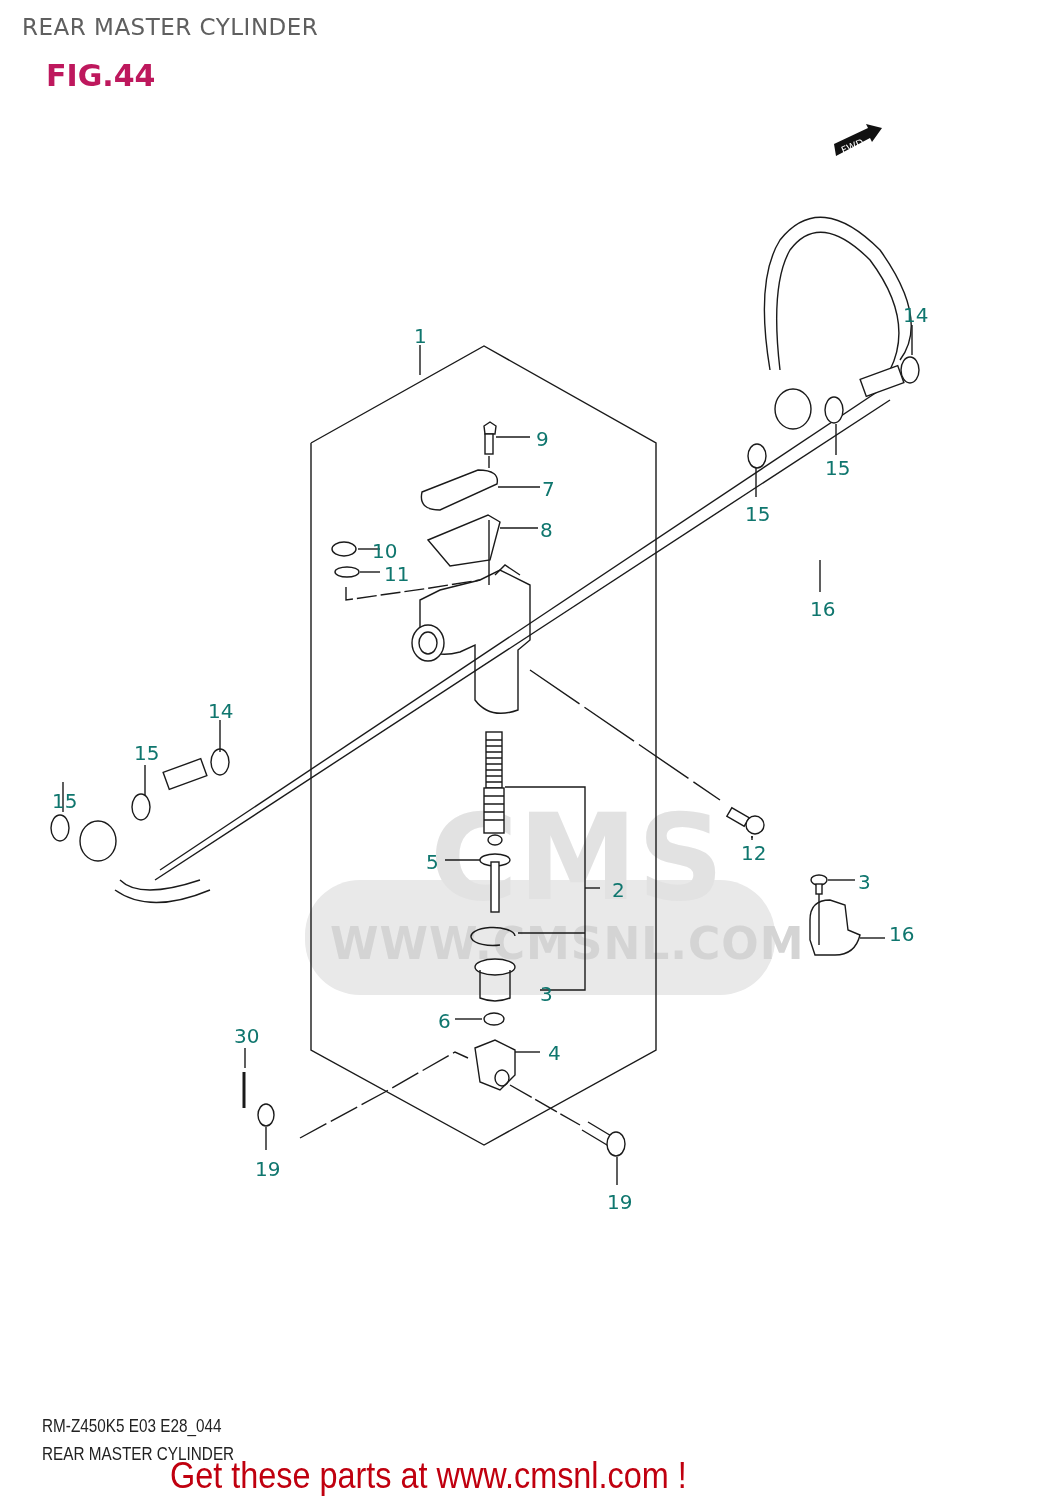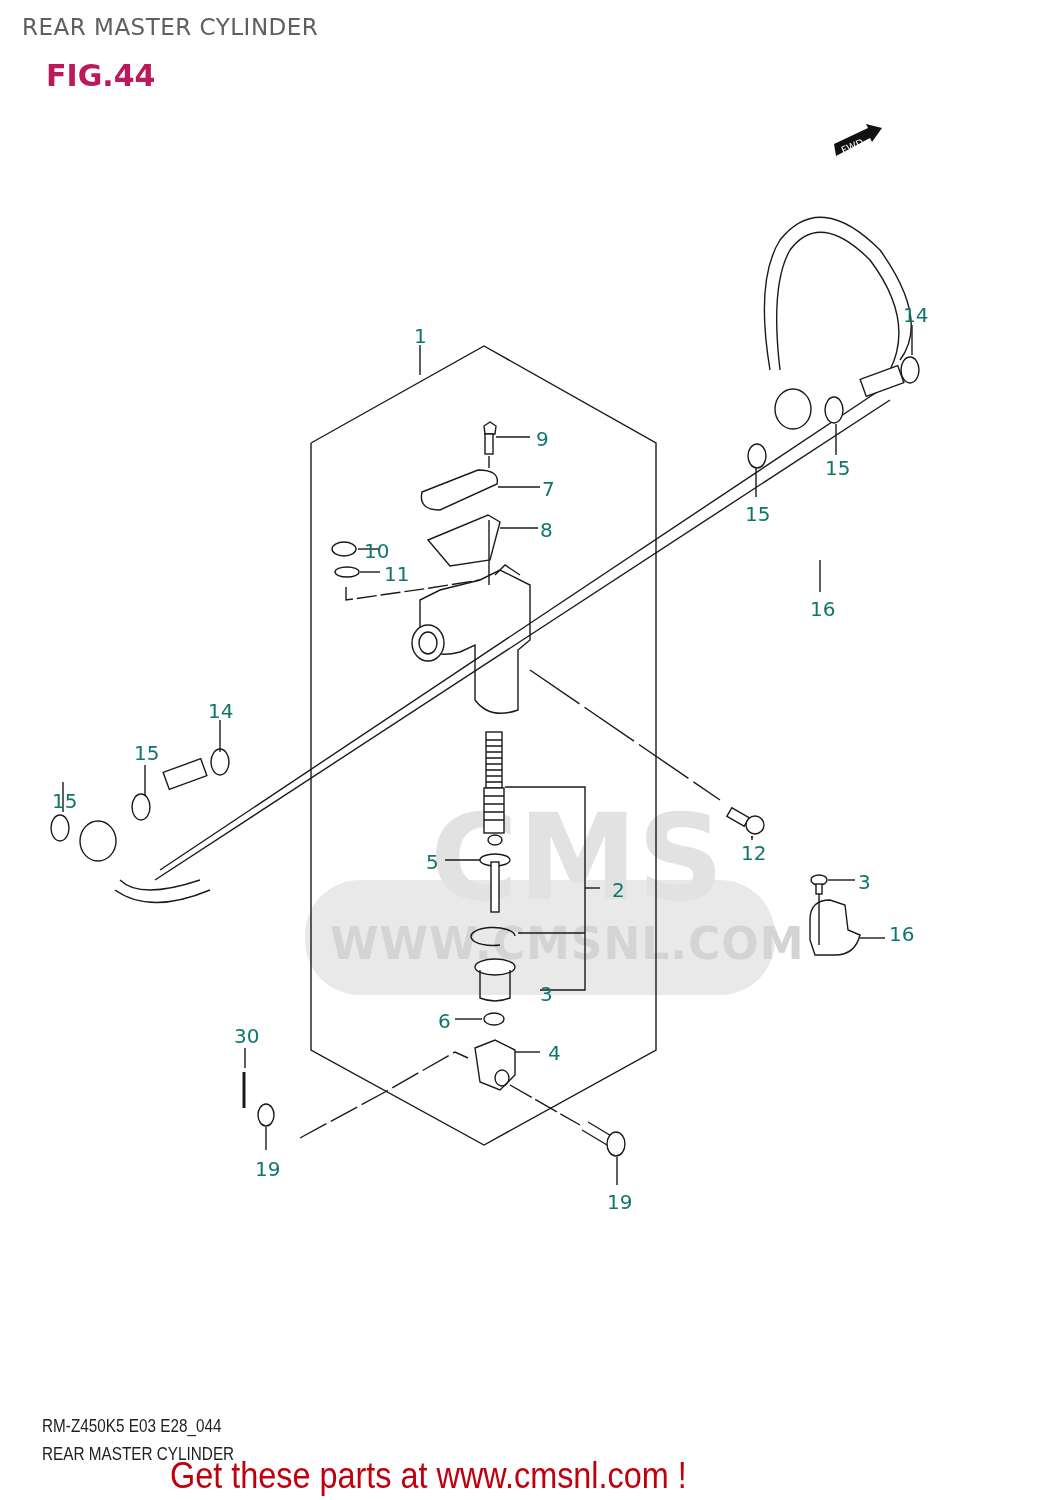--- a/index.html
+++ b/index.html
@@ -167,21 +167,21 @@
 
 <span class="callout" style="left:414px; top:326px;">1</span>
 <span class="callout" style="left:612px; top:880px;">2</span>
 <span class="callout" style="left:540px; top:984px;">3</span>
 <span class="callout" style="left:548px; top:1043px;">4</span>
 <span class="callout" style="left:426px; top:852px;">5</span>
 <span class="callout" style="left:438px; top:1011px;">6</span>
 <span class="callout" style="left:542px; top:479px;">7</span>
 <span class="callout" style="left:540px; top:520px;">8</span>
 <span class="callout" style="left:536px; top:429px;">9</span>
-<span class="callout" style="left:364px; top:541px;">10</span>
+<span class="callout" style="left:372px; top:541px;">10</span>
 <span class="callout" style="left:384px; top:564px;">11</span>
 <span class="callout" style="left:741px; top:843px;">12</span>
 <span class="callout" style="left:810px; top:599px;">16</span>
 <span class="callout" style="left:903px; top:305px;">14</span>
 <span class="callout" style="left:208px; top:701px;">14</span>
 <span class="callout" style="left:745px; top:504px;">15</span>
 <span class="callout" style="left:825px; top:458px;">15</span>
 <span class="callout" style="left:134px; top:743px;">15</span>
 <span class="callout" style="left:52px; top:791px;">15</span>
 <span class="callout" style="left:889px; top:924px;">16</span>

